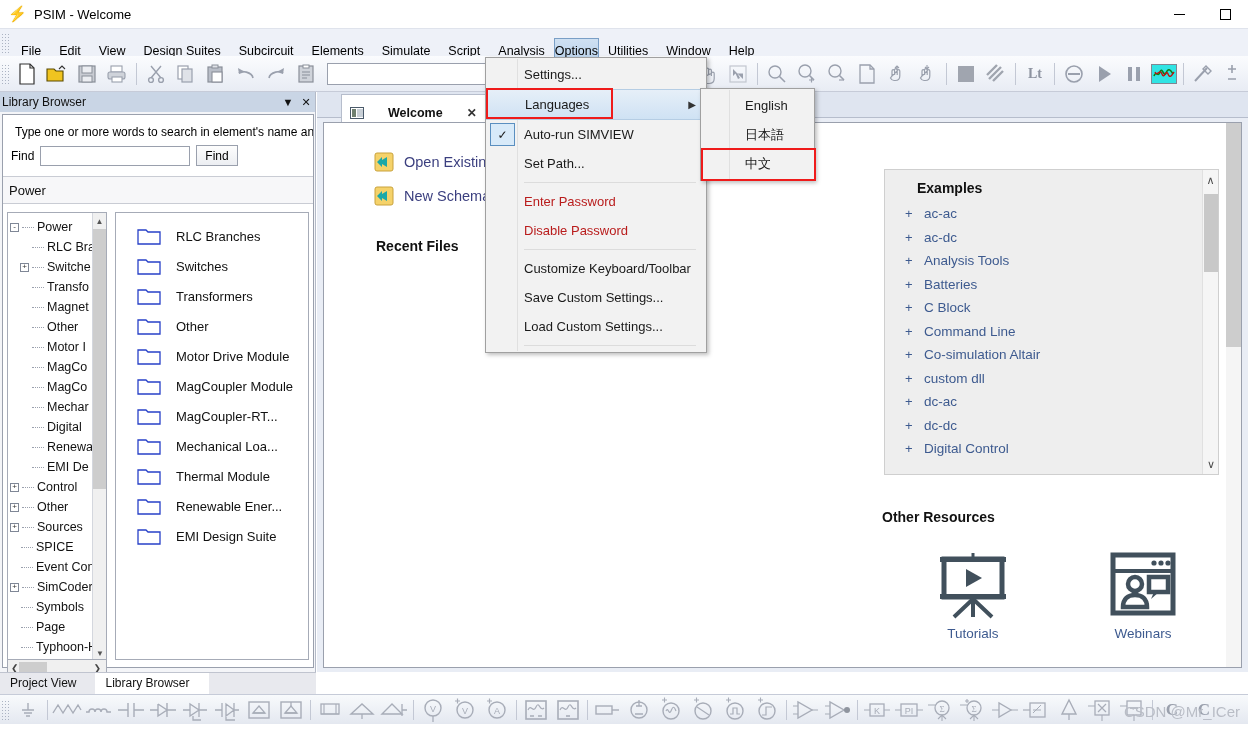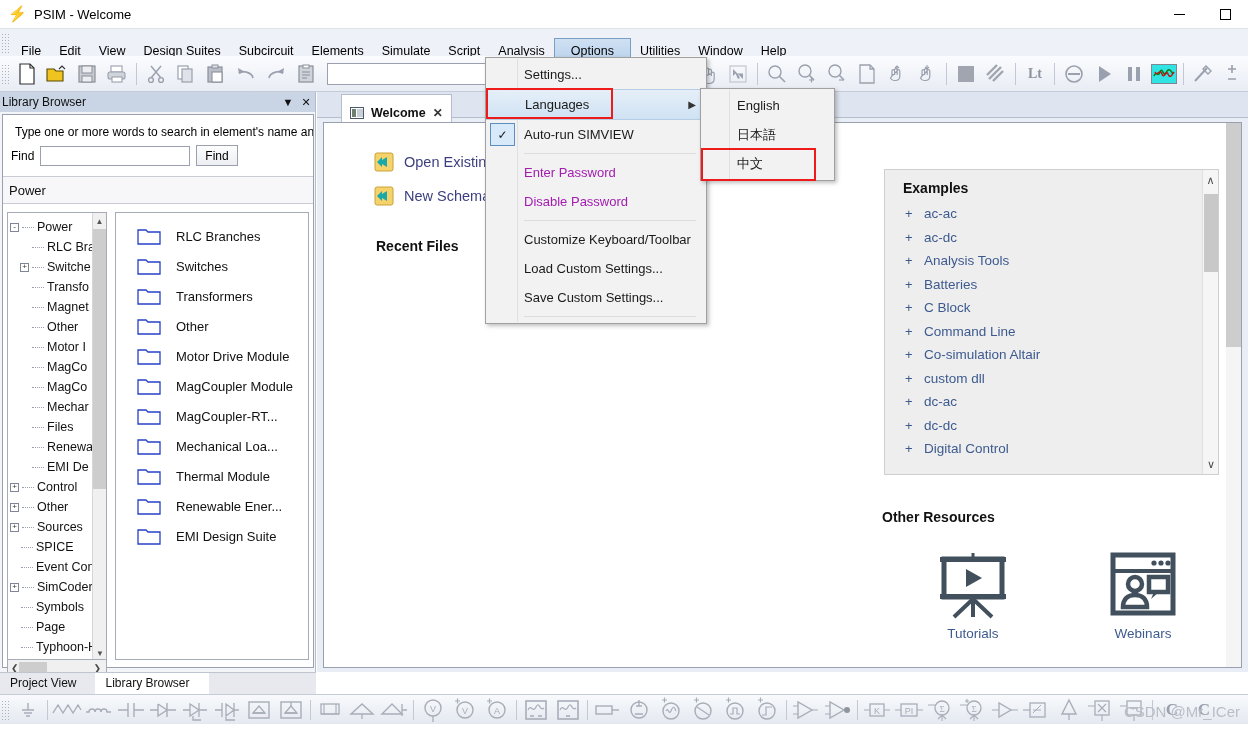--- a/index.html
+++ b/index.html
@@ -52,21 +52,21 @@
   }
   .menu-item {
     padding: 5px 9px; font-size:12.5px; color:#000; white-space:nowrap;
     line-height:16px;
     margin-top:16px;
   }
   .menu-item.active {
     background: linear-gradient(#cfe0f2,#b9d2ec);
     border:1px solid #7a9fc6;
     border-bottom: 1px solid #cfe0f2;
-    padding: 4px 16px;
+    padding: 4px 0;
     position:relative; z-index:60;
   }
 
   
   .toolbar {
     position:absolute; left:0; top:56px; width:1248px; height:36px;
     background: linear-gradient(#fbfcfe,#e8ecf4);
     border-bottom:1px solid #c6cbd8;
     display:flex; align-items:center;
   }
@@ -179,21 +179,21 @@
     position:absolute; left:317px; top:92px; width:931px; height:580px;
     background:#e9edf5;
   }
   .tabstrip {
     position:absolute; left:0; top:0; width:931px; height:26px;
     background:#dfe5f0; border-bottom:1px solid #b6bdcc;
   }
   .doc-tab {
     position:absolute; left:24px; top:2px; height:36px;
     background:#ffffff; border:1px solid #b6bdcc; border-bottom:none;
-    display:flex; align-items:center; gap:7px; padding:0 8px;
+    display:flex; align-items:center; gap:24px; padding:0 8px;
     font-size:12.5px; font-weight:bold; color:#111;
   }
   .tab-ico { width:14px; height:12px; border:1px solid #4a5a6a; background:#fff; position:relative; }
   .tab-ico::before{content:"";position:absolute;left:1px;top:1px;width:4px;height:8px;background:#6f7f6f;}
   .tab-ico::after{content:"";position:absolute;left:6px;top:1px;width:6px;height:8px;background:#c8cfd6;}
   .tab-x { font-size:12px; color:#333; }
 
   .docpage {
     position:absolute; left:6px; top:30px; width:919px; height:546px;
     background:#ffffff; border:1px solid #9aa0ad;
@@ -202,21 +202,21 @@
   .welcome-left { position:absolute; left:50px; top:22px; }
   .wl-row { display:flex; align-items:center; gap:10px; height:34px; }
   .wl-ico { width:20px; height:20px; position:relative; flex:0 0 auto;}
   .wl-link { font-size:14.5px; color:#3b3f7f; }
   .recent-h { position:absolute; left:52px; top:115px; font-size:14px; font-weight:bold; color:#111; }
 
   .examples-panel {
     position:absolute; left:560px; top:46px; width:335px; height:306px;
     background:#eeeeee; border:1px solid #cfcfcf;
   }
-  .ex-title { font-size:14px; font-weight:bold; color:#111; padding:10px 0 0 18px; }
+  .ex-title { font-size:14px; font-weight:bold; color:#111; padding:10px 0 0 32px; }
   .ex-list { padding:6px 0 0 20px; }
   .ex-item { display:flex; gap:10px; align-items:center; height:23.5px; font-size:13.5px; color:#3d5a8f; }
   .ex-plus { color:#3d5a8f; font-size:13px; width:9px; }
   .ex-scroll {
     position:absolute; right:0; top:0; width:16px; height:304px; background:#f5f5f5;
     border-left:1px solid #e0e0e0;
   }
   .ex-scroll .arr { height:20px; display:flex;align-items:center;justify-content:center;color:#4a4a4a;font-size:11px;}
   .ex-thumb { position:absolute; left:1px; top:24px; width:14px; height:78px; background:#c8c8c8; }
 
@@ -241,35 +241,35 @@
   }
   .menu-main { left:485px; top:57px; width:222px; padding:2px 0 2px 0;}
   .gutter {
     position:absolute; left:1px; top:1px; width:31px; bottom:1px;
     background:#f2f2f2; border-right:1px solid #e0e0e0;
   }
   .mrow {
     position:relative; height:29px; display:flex; align-items:center;
     padding-left:38px; font-size:13px; color:#1a1a1a; z-index:2;
   }
-  .mrow.disabled { color:#a21caf;text-align:center; }
+  .mrow.disabled { color:#b91c1c;text-align:center; }
   .mrow.hl {
     background: linear-gradient(#e6eff8,#cfe2f4);
     border:1px solid #b5cde4;
     height:31px;
   }
   .mrow .sub-arrow { position:absolute; right:9px; font-size:10px; color:#333; }
   .msep { height:1px; background:#dcdcdc; margin:4px 10px 4px 38px; z-index:2; position:relative;}
   .chk {
     position:absolute; left:4px; top:3px; width:25px; height:23px;
     background:#d8eaf9; border:1px solid #5a8fc0;
     display:flex; align-items:center; justify-content:center;
     color:#1a1a1a; font-size:12px;
   }
-  .menu-sub { left:700px; top:88px; width:135px; padding:2px 0; }
+  .menu-sub { left:700px; top:88px; width:115px; padding:2px 8px; }
   .menu-sub .gutter { width:28px; }
   .menu-sub .mrow { padding-left:36px; height:29px; }
 
   .hl-box {
     position:absolute; border:2px solid #ef1b1b; z-index:90; pointer-events:none;
   }
   .hl-lang { left:486px; top:88px; width:127px; height:31px; }
   .hl-zh   { left:701px; top:148px; width:115px; height:33px; }
 
   
@@ -578,21 +578,21 @@
                   <span>MagCo</span>
                 </div>
               <div class="tnode">
                   <span class="ind" style="width:22px"></span>
                   <span class="dash"></span>
                   <span>Mechar</span>
                 </div>
               <div class="tnode">
                   <span class="ind" style="width:22px"></span>
                   <span class="dash"></span>
-                  <span>Files</span>
+                  <span>Digital</span>
                 </div>
               <div class="tnode">
                   <span class="ind" style="width:22px"></span>
                   <span class="dash"></span>
                   <span>Renewa</span>
                 </div>
               <div class="tnode">
                   <span class="ind" style="width:22px"></span>
                   <span class="dash"></span>
                   <span>EMI De</span>
@@ -873,40 +873,43 @@
     <div class="mrow hl">
       <span>Languages</span>
       <span class="sub-arrow">▶</span>
     </div>
 
     <div class="mrow" style="position:relative">
       <span class="chk">✓</span>
       <span>Auto-run SIMVIEW</span>
     </div>
 
+    <div class="mrow">
+      <span>Set Path...</span>
+    </div>
 
     <div class="msep"></div>
 
     <div class="mrow disabled">
       <span>Enter Password</span>
     </div>
     <div class="mrow disabled">
       <span>Disable Password</span>
     </div>
 
     <div class="msep"></div>
 
     <div class="mrow">
       <span>Customize Keyboard/Toolbar</span>
     </div>
     <div class="mrow">
+      <span>Save Custom Settings...</span>
+    </div>
+    <div class="mrow">
       <span>Load Custom Settings...</span>
-    </div>
-    <div class="mrow">
-      <span>Save Custom Settings...</span>
     </div>
 
     <div class="msep"></div>
 
   </div>
 
   <div class="popup menu-sub">
     <div class="gutter"></div>
     <div class="mrow">
       <span>English</span>

